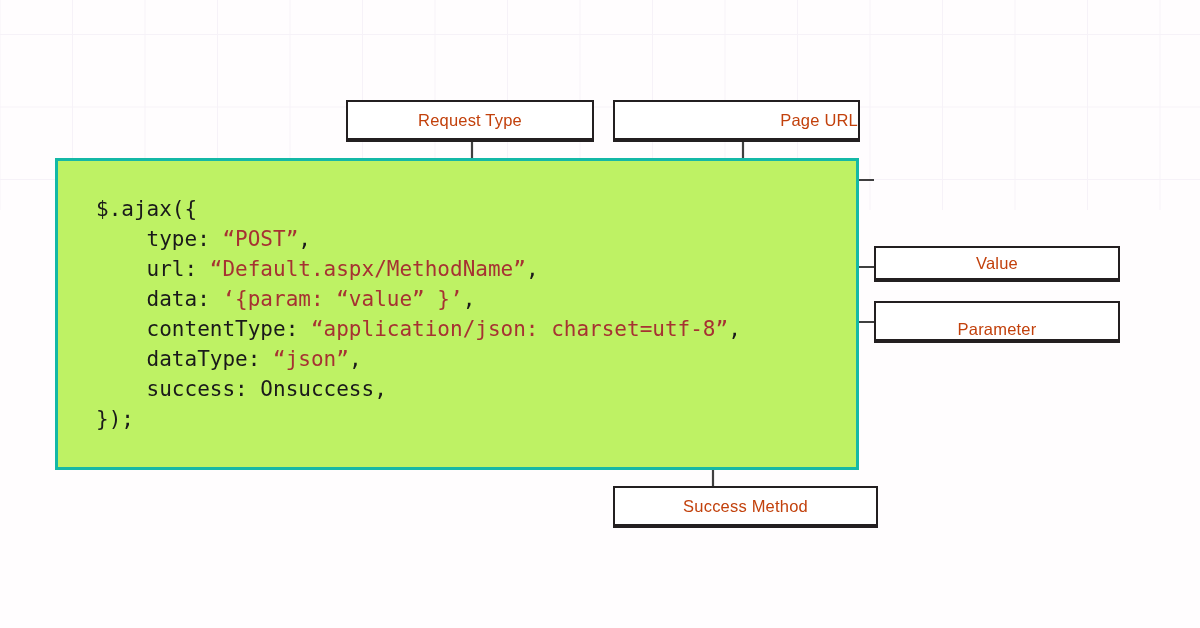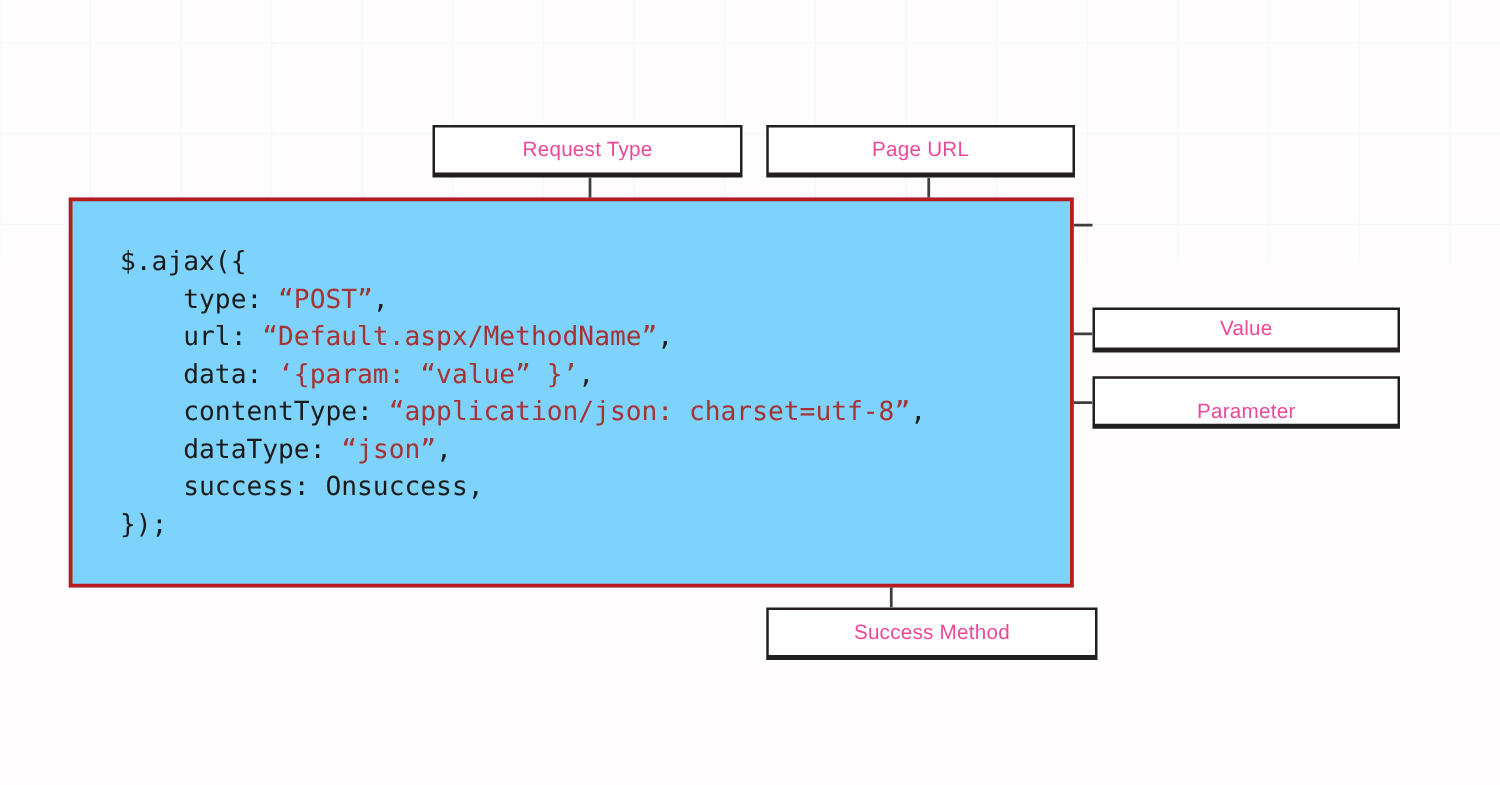--- a/index.html
+++ b/index.html
@@ -35,22 +35,22 @@
     height: 628px;
     pointer-events: none;
   }
   
   #code-panel {
     position: absolute;
     left: 55px;
     top: 158px;
     width: 804px;
     height: 312px;
-    background: #7dd3fc;
-    border: 3px solid #b91c1c;
+    background: #bef264;
+    border: 3px solid #14b8a6;
     box-sizing: border-box;
   }
   #code-text {
     position: absolute;
     left: 38px;
     top: 33px;
     margin: 0;
     font-family: "DejaVu Sans Mono", "Liberation Mono", monospace;
     font-size: 21px;
     line-height: 30px;
@@ -63,25 +63,25 @@
   .label-box {
     position: absolute;
     background: #ffffff;
     border: 2px solid #231f20;
     border-bottom-width: 4px;
     box-sizing: border-box;
     display: flex;
     align-items: center;
     justify-content: center;
     font-size: 16.5px;
-    color: #ec4899;
+    color: #c2410c;
     letter-spacing: 0.2px;
   }
   #box-request-type { left: 346px; top: 100px;  width: 248px; height: 42px; }
-  #box-page-url     { left: 613px; top: 100px;  width: 247px; height: 42px; }
+  #box-page-url     { left: 613px; top: 100px;  width: 247px; height: 42px; justify-content: flex-end; }
   #box-method-name  { left: 874px; top: 159px;  width: 246px; height: 42px; }
   #box-value        { left: 874px; top: 246px;  width: 246px; height: 36px; }
   #box-parameter    { left: 874px; top: 301px;  width: 246px; height: 42px; align-items: flex-end; }
   #box-success      { left: 613px; top: 486px;  width: 265px; height: 42px; }
 </style>
 </head>
 <body>
 
 <div id="stage">
 

